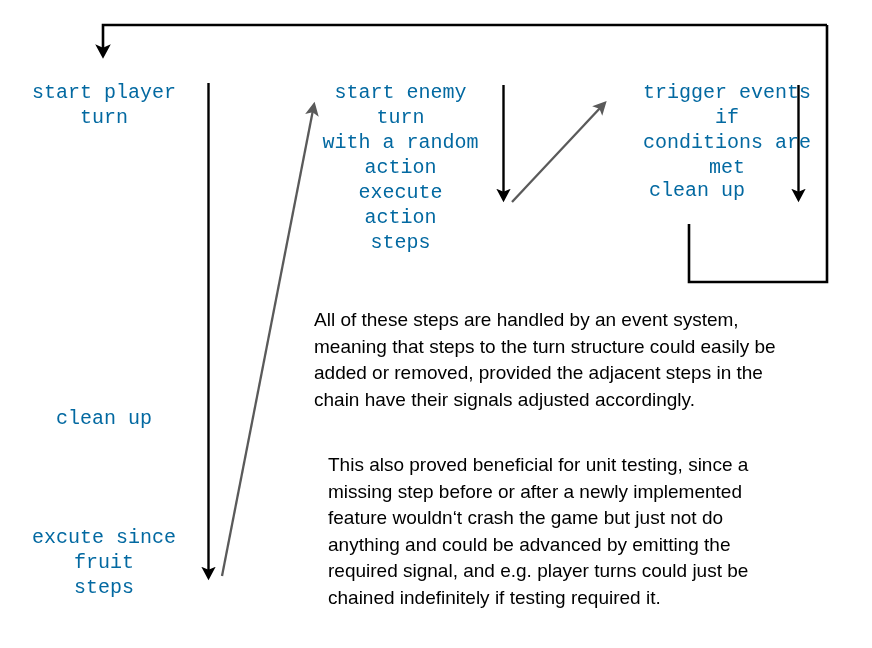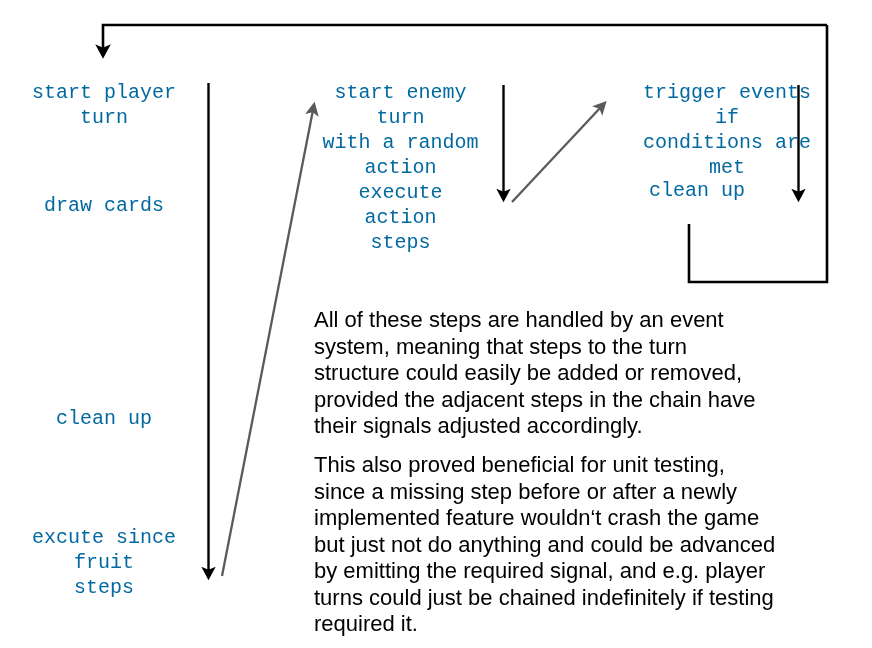--- a/index.html
+++ b/index.html
@@ -31,40 +31,40 @@
     text-align: center;
     font-family: Liberation Mono, monospace;
     font-size: 20px;
     line-height: 25px;
     color: #0369a1;
     white-space: pre-line;
   }
   .para {
     position: absolute;
     font-family: "Liberation Sans", sans-serif;
-    font-size: 22px;
+    font-size: 19px;
     line-height: 26.5px;
     color: #000000;
     text-align: left;
   }
   
   .l-start      { left: 4px;  top: 80px;  width: 200px; }
   .l-draw       { left: 4px;  top: 193px; width: 200px; }
   .l-wait       { left: 0px;  top: 306px; width: 208px; }
   .l-clean      { left: 4px;  top: 406px; width: 200px; }
   .l-excute     { left: 4px;  top: 525px; width: 200px; }
   
   .m-enemy      { left: 318px; top: 80px;  width: 165px; }
   .m-execute    { left: 318px; top: 180px; width: 165px; }
   
   .r-trigger    { left: 612px; top: 80px;  width: 170px; margin-left: 30px; }
   .r-clean      { left: 612px; top: 178px; width: 170px; }
   
   .p-one  { left: 314px; top: 307px; width: 462px; }
-  .p-two  { left: 314px; top: 452px; width: 462px; }
+  .p-two  { left: 328px; top: 452px; width: 462px; }
 </style>
 </head>
 <body>
 
 <div id="canvas">
 
   <svg id="arrow-layer" viewBox="0 0 872 648" width="872" height="648" xmlns="http://www.w3.org/2000/svg">
     <defs>
       <marker id="head-black" markerWidth="7" markerHeight="7" refX="2.2" refY="3.2" orient="auto" markerUnits="strokeWidth">
         <path d="M0,0.2 L5.6,3.2 L0,6.2 L1.3,3.2 Z" fill="#000000"></path>
@@ -98,21 +98,20 @@
       <path d="M 798.5,85 L 798.5,194" fill="none" stroke="#000000" stroke-width="2.4" marker-end="url(#head-black)"></path>
     </g>
 
     <g>
       <path d="M 827,25 L 827,282 L 689,282 L 689,224" fill="none" stroke="#000000" stroke-width="2.6"></path>
     </g>
   </svg>
 
   <div class="node-label l-start">start player turn</div>
 
-  <div class="node-label l-draw">draw cards</div>
 
 
   <div class="node-label l-clean">clean up</div>
 
   <div class="node-label l-excute">excute since fruit
 steps</div>
 
   <div class="node-label m-enemy">start enemy turn
 with a random
 action</div>

